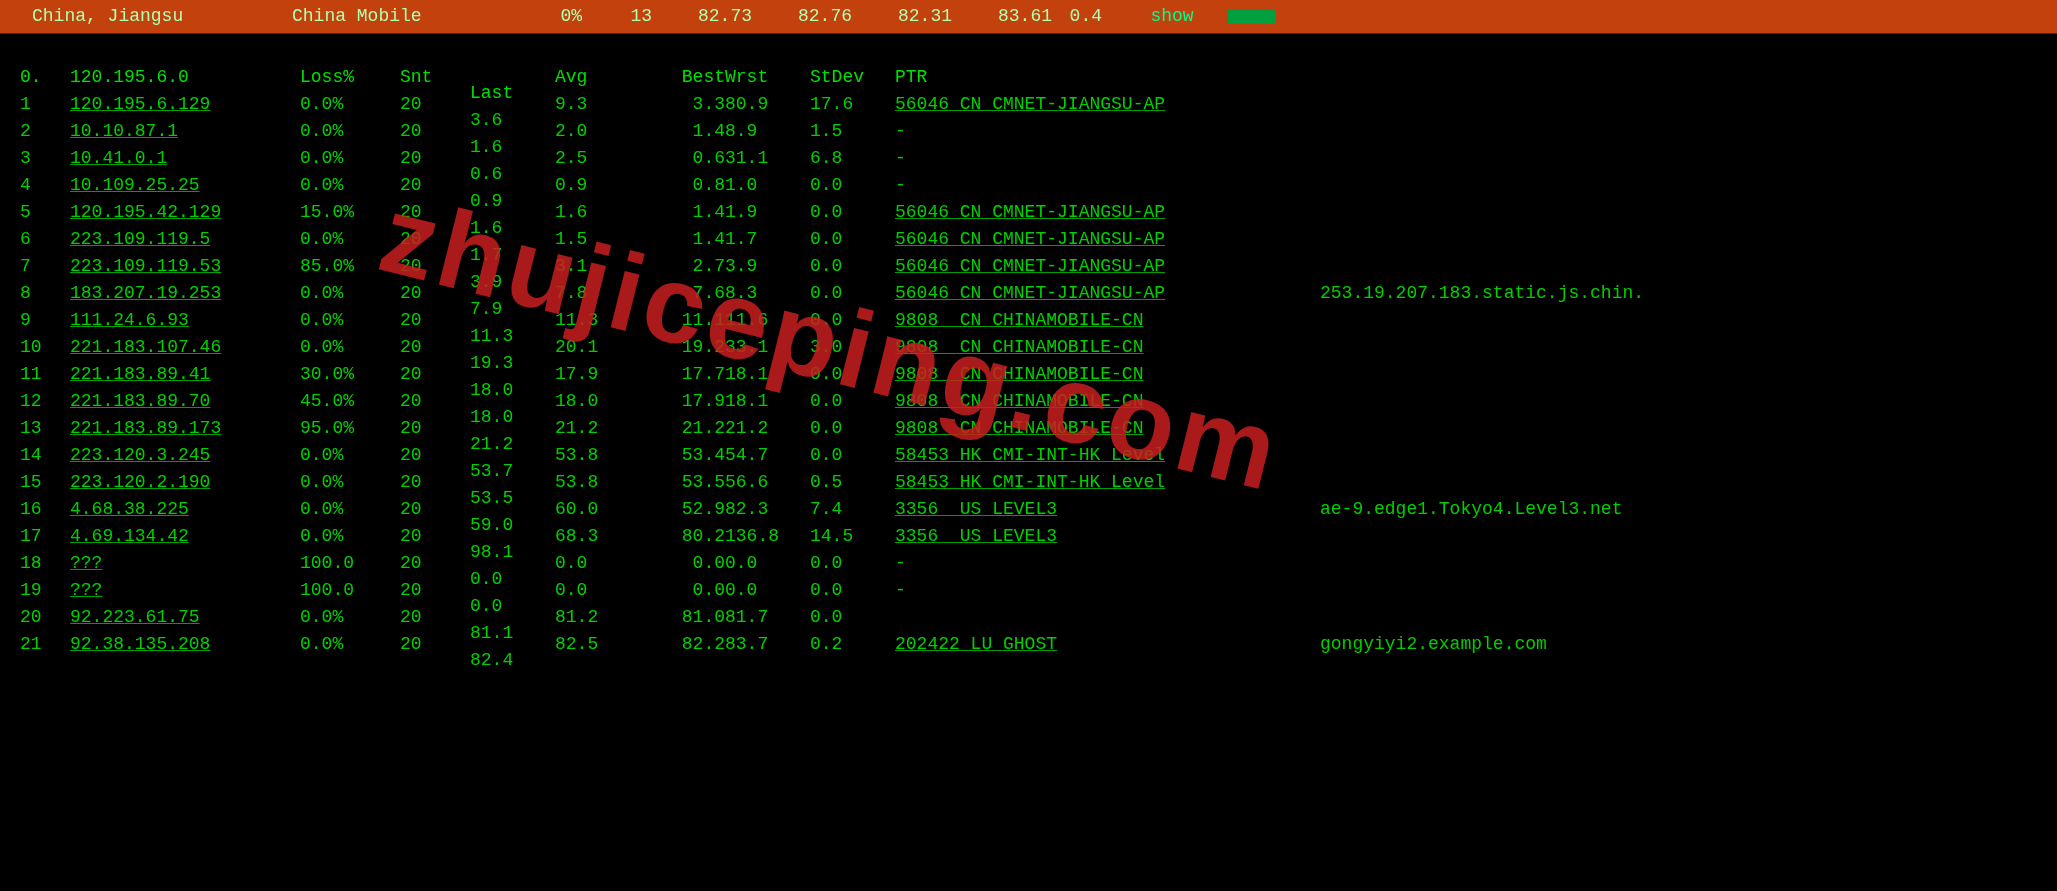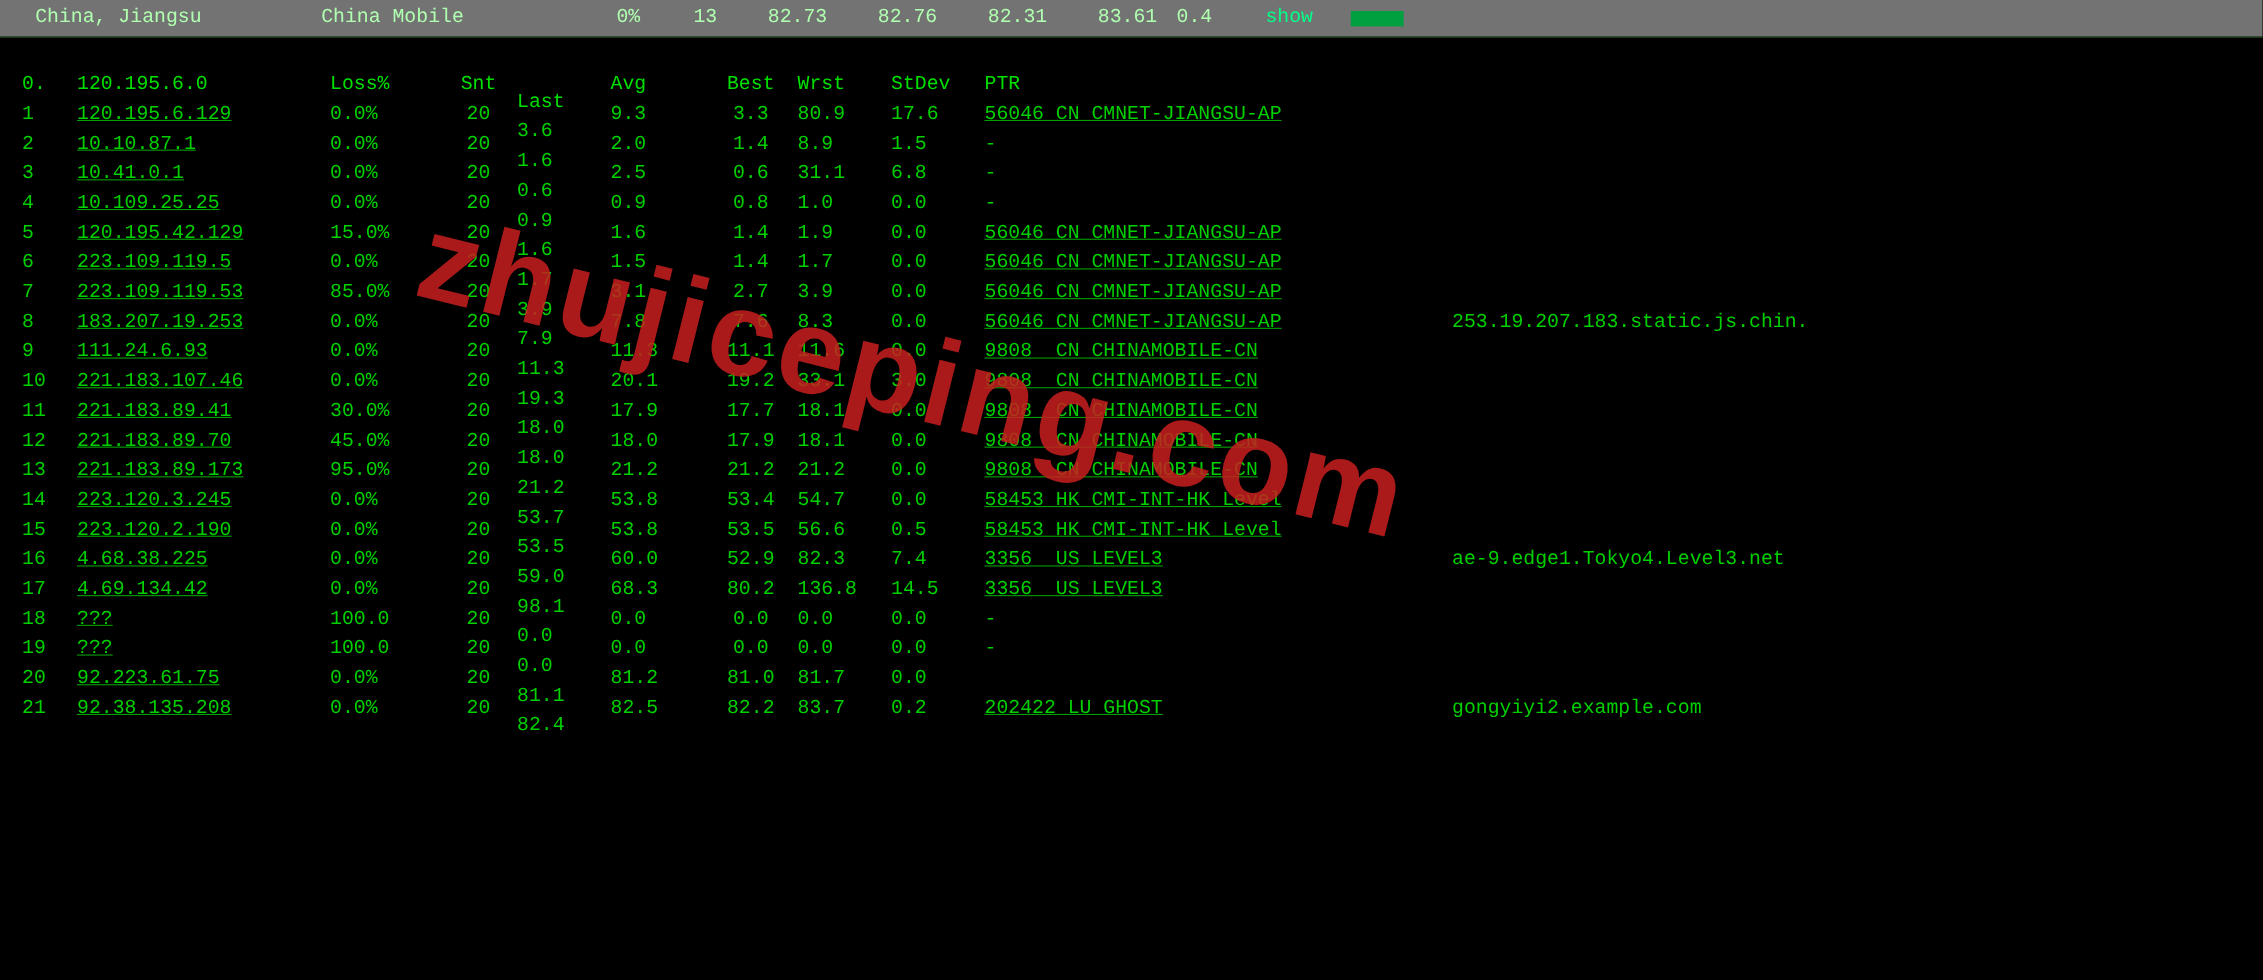--- a/index.html
+++ b/index.html
@@ -9,21 +9,21 @@
     font-size: 18px;
     line-height: 1.5;
     color: #00b000;
     width: 2057px;
     height: 891px;
     overflow: hidden;
     position: relative;
     padding: 0;
   }
   .summary-row {
-    background: #737373;
+    background: #c2410c;
     border-bottom: 1px solid #0f3d0f;
     display: flex;
     align-items: center;
     padding: 2px 0 2px 32px;
     height: 34px;
     color: #b0ffb0;
   }
   .summary-row .loc { width: 260px; }
   .summary-row .isp { width: 220px; }
   .summary-row .pct { width: 70px; text-align: right; }
@@ -41,24 +41,24 @@
   }
   .row {
     display: flex;
     height: 27px;
     align-items: center;
     white-space: pre;
   }
   .c-hop   { width: 50px; }
   .c-ip    { width: 230px; }
   .c-loss  { width: 100px; }
-  .c-snt   { width: 70px;  text-align: center; }
+  .c-snt   { width: 70px;  text-align: left; }
   .c-last  { width: 85px;  text-align: left; margin-top: 32px; }
   .c-avg   { width: 85px;  text-align: left; }
-  .c-best  { width: 85px;  text-align: center; }
+  .c-best  { width: 85px;  text-align: right; }
   .c-wrst  { width: 85px;  text-align: left; }
   .c-stdev { width: 85px;  text-align: left; }
   .c-as    { width: 425px; }
   .c-ptr   { flex: 1; }
   .hdr { color: #00e000; }
   .ul { text-decoration: underline; text-decoration-color: #00a000; }
   .watermark {
     position: absolute;
     top: 260px; left: 370px;
     font-size: 110px;

